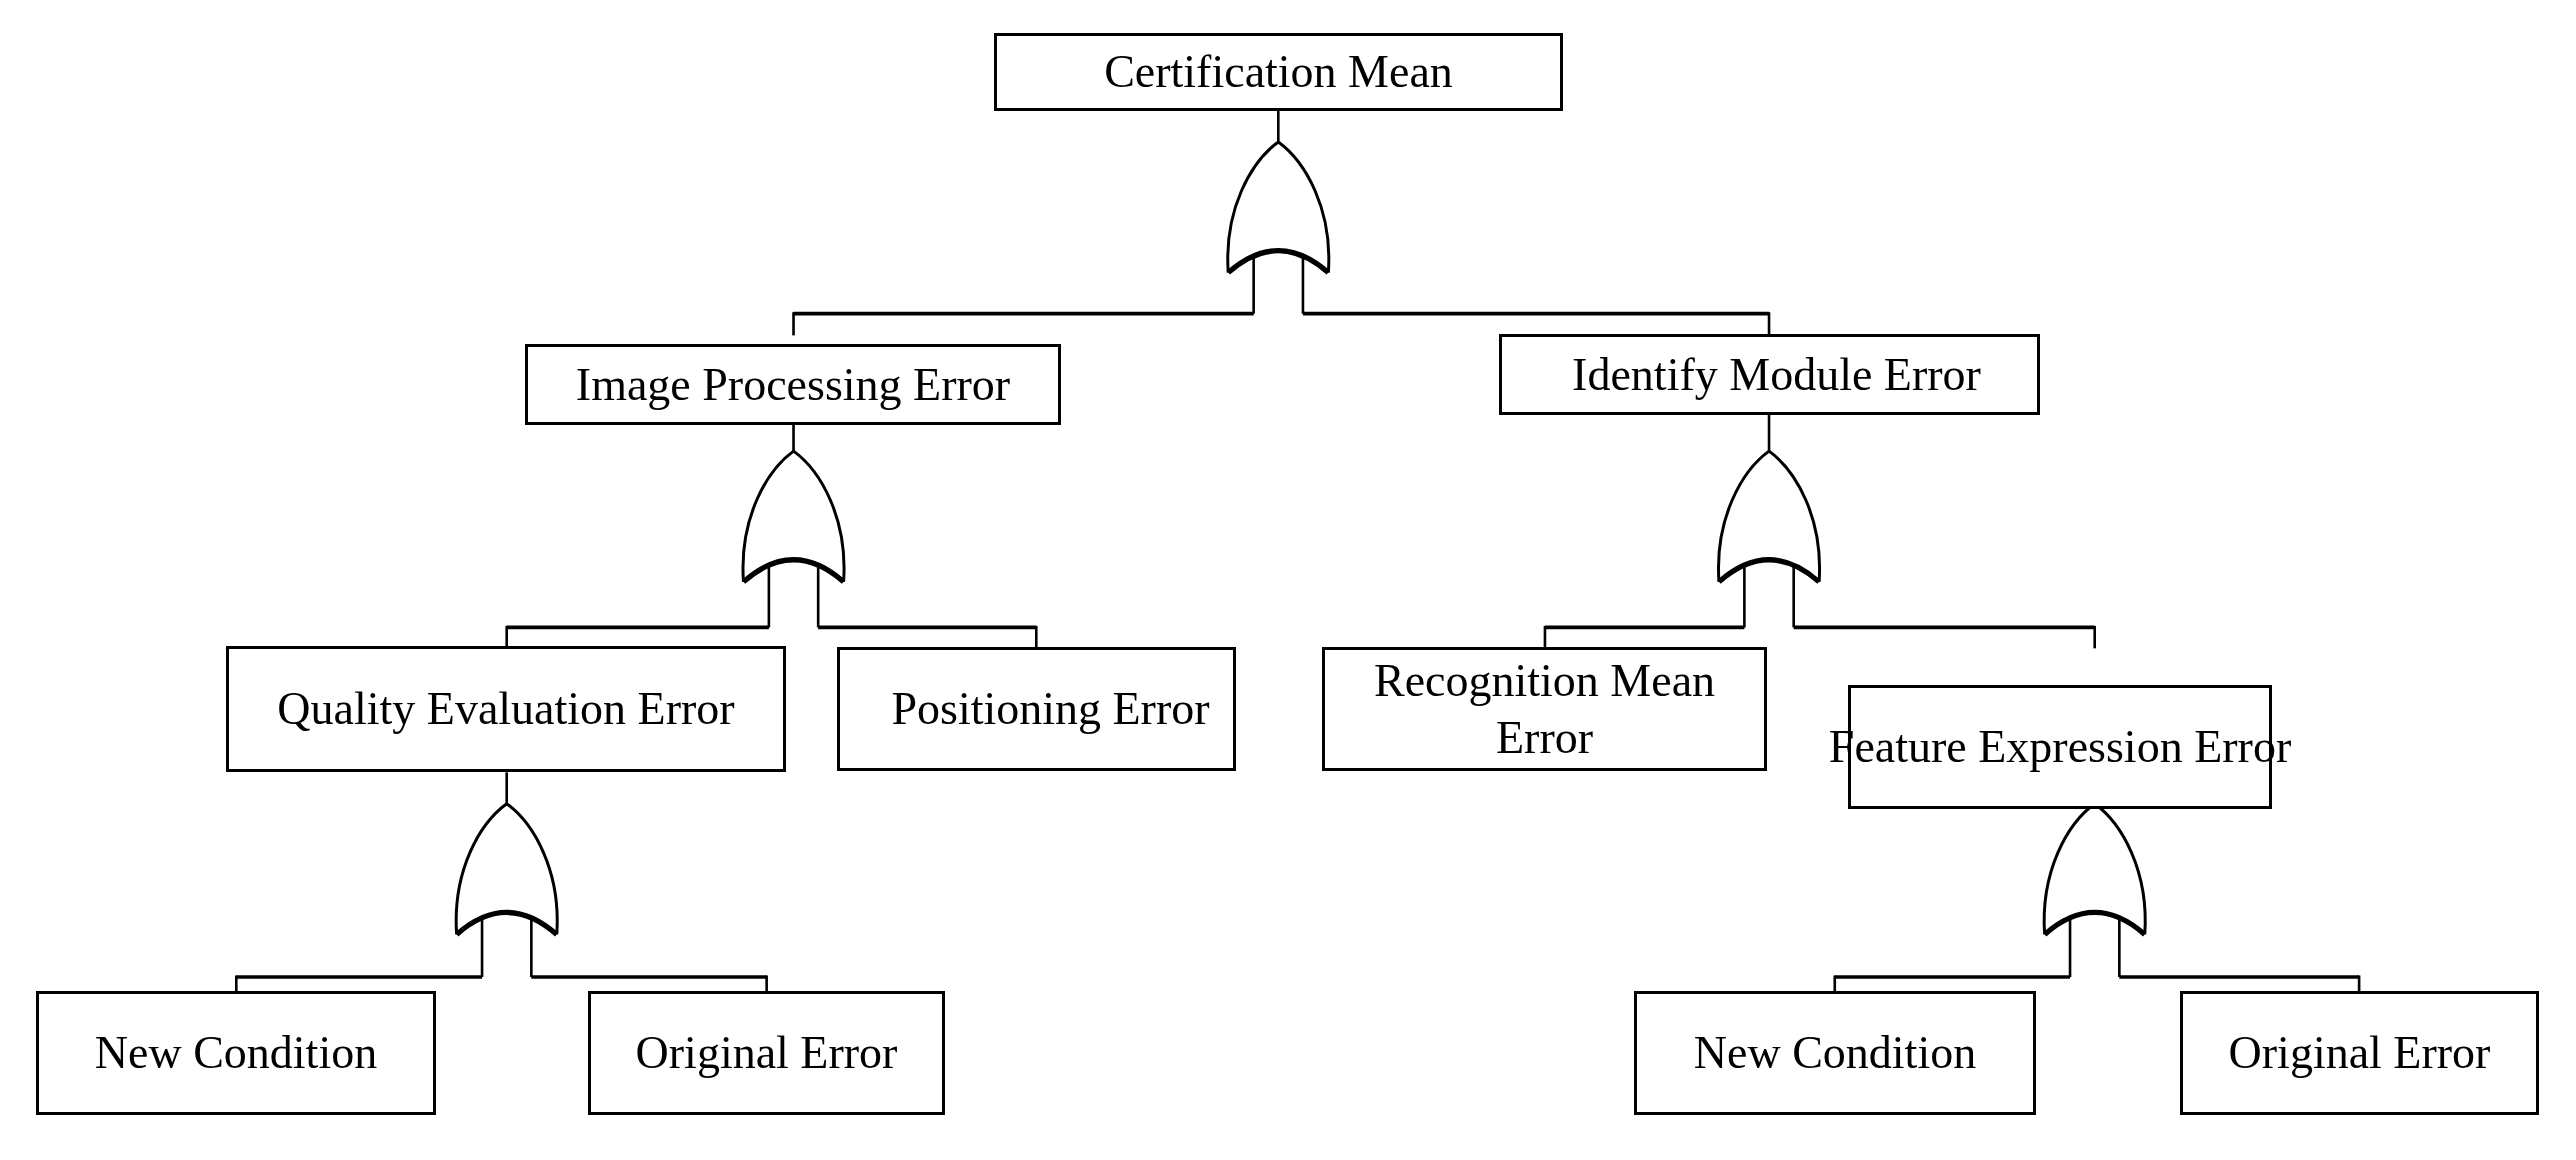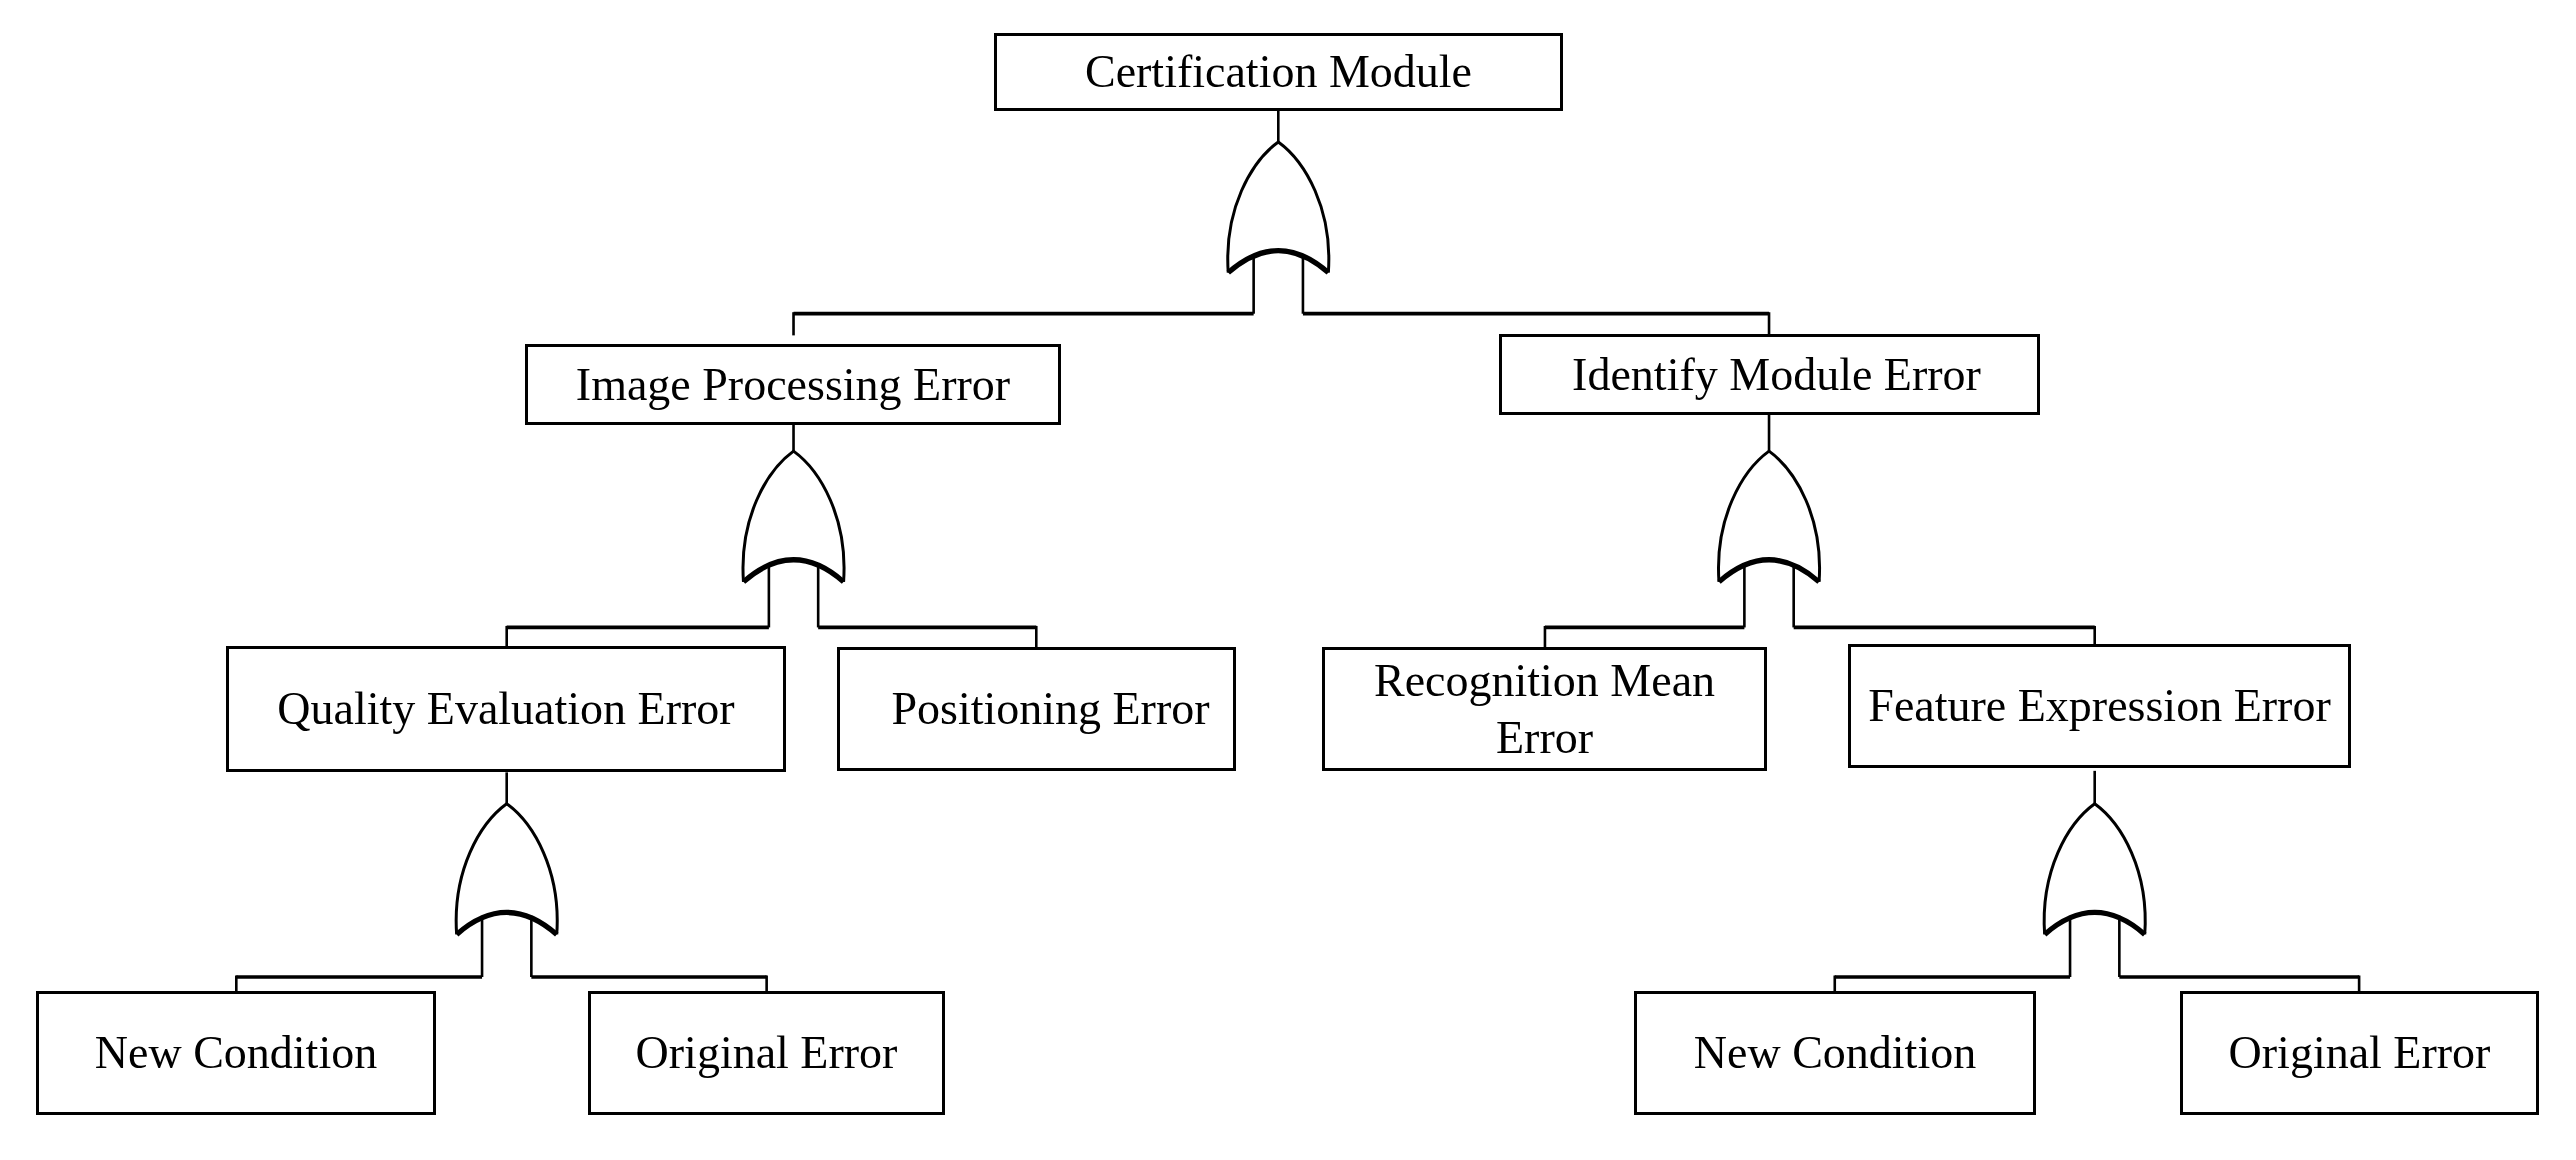--- a/index.html
+++ b/index.html
@@ -36,21 +36,21 @@
     white-space: nowrap;
   }
   .node.wrap2 { white-space: pre-line; }
   
   #n-cert { left: 994px; top: 33px;   width: 569px; height: 78px; }
   #n-ipe  { left: 525px;  top: 344px;  width: 536px; height: 81px; }
   #n-ime  { left: 1499px; top: 334px;  width: 541px; height: 81px; padding-left: 14px; }
   #n-qee  { left: 226px;  top: 646px;  width: 560px; height: 126px; }
   #n-pos  { left: 837px; top: 647px;  width: 399px; height: 124px; padding-left: 28px; }
   #n-rme  { left: 1322px; top: 647px;  width: 445px; height: 124px; }
-  #n-fee  { left: 1848px; top: 644px;  width: 503px; height: 124px; }
+  #n-fee  { left: 1848px; top: 685px;  width: 424px; height: 124px; }
   #n-ncl  { left: 36px;   top: 991px; width: 400px; height: 124px; }
   #n-oel  { left: 588px;  top: 991px; width: 357px; height: 124px; }
   #n-ncr  { left: 1634px; top: 991px; width: 402px; height: 124px; }
   #n-oer  { left: 2180px; top: 991px; width: 359px; height: 124px; }
 </style>
 </head>
 <body>
 
 <div class="canvas">
 
@@ -121,21 +121,21 @@
       <line class="thin" x1="2456" y1="1306" x2="2456" y2="1328"></line>
       <line class="thin" x1="3158" y1="1306" x2="3158" y2="1328"></line>
     </g>
     <g>
       <path class="gate-body" d="M 2737 1251 C 2731 1166 2768 1102 2804 1076 C 2840 1102 2877 1166 2871 1251"></path>
       <path class="gate-arc" d="M 2737 1251 Q 2804 1192 2871 1251"></path>
     </g>
   </svg>
 
   <div class="node" id="n-cert">
-    <span>Certification Module</span>
+    <span>Certification Mean</span>
   </div>
 
   <div class="node" id="n-ipe">
     <span>Image Processing Error</span>
   </div>
 
   <div class="node" id="n-ime">
     <span>Identify Module Error</span>
   </div>
 

